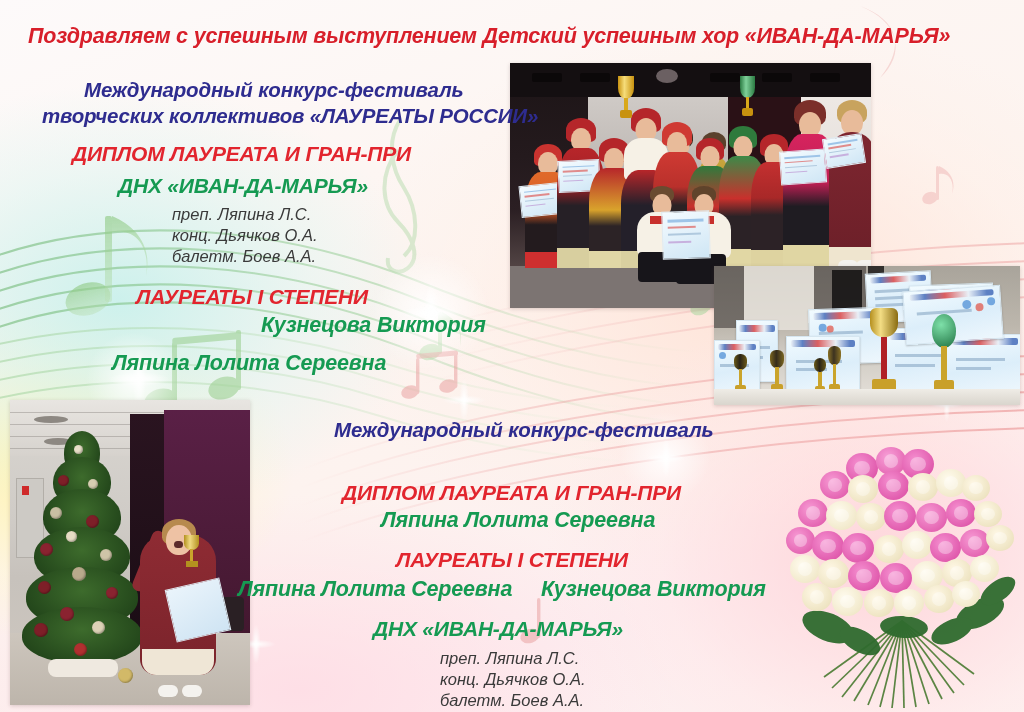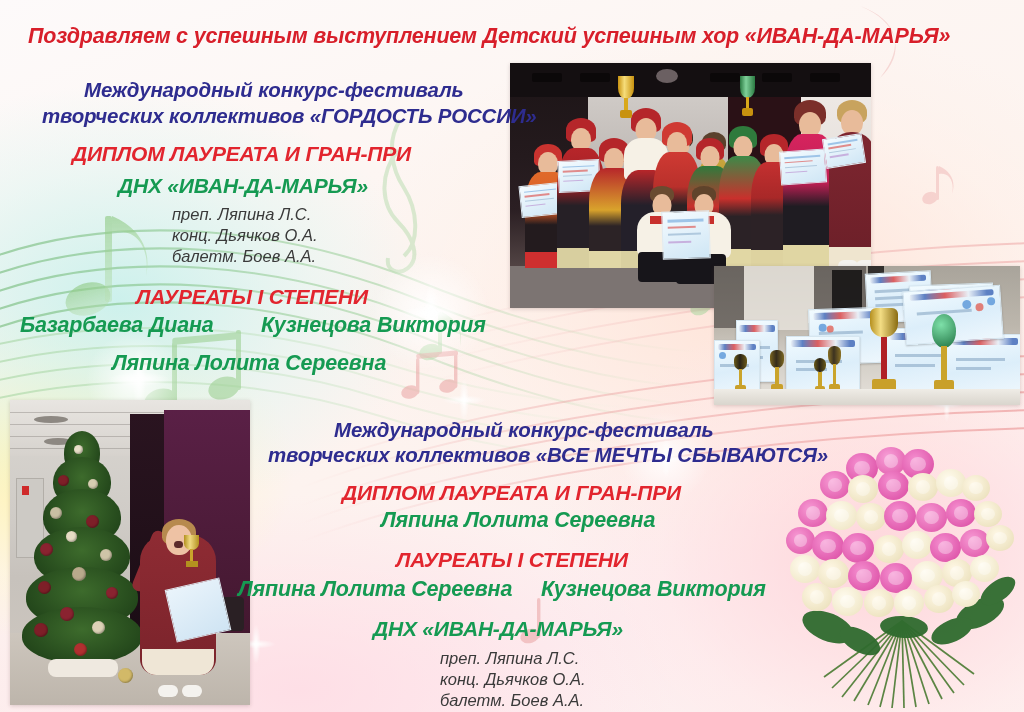--- a/index.html
+++ b/index.html
@@ -626,33 +626,31 @@
     <div class="rose" style="left:48px;top:142px;width:31px;height:29px;background:radial-gradient(circle at 40% 36%,#fffbee,#ece2bd);"></div>
     <div class="rose" style="left:80px;top:144px;width:30px;height:28px;background:radial-gradient(circle at 40% 36%,#fff8e6,#e7dcb4);"></div>
     <div class="rose" style="left:110px;top:144px;width:30px;height:28px;background:radial-gradient(circle at 40% 36%,#fffbee,#ece2bd);"></div>
     <div class="rose" style="left:140px;top:140px;width:30px;height:28px;background:radial-gradient(circle at 40% 36%,#fff8e6,#e7dcb4);"></div>
     <div class="rose" style="left:168px;top:136px;width:28px;height:26px;background:radial-gradient(circle at 40% 36%,#fffbee,#ece2bd);"></div>
   </div>
 
   <div class="txt title" style="left:28px;top:24px;width:968px;text-align:left;">Поздравляем с успешным выступлением Детский успешным хор «ИВАН-ДА-МАРЬЯ»</div>
 
   <div class="txt blue" style="left:84px;top:78px;">Международный конкурс-фестиваль</div>
-  <div class="txt blue" style="left:42px;top:104px;">творческих коллективов «ГОРДОСТЬ РОССИИ»</div>
+  <div class="txt blue" style="left:42px;top:104px;">творческих коллективов «ЛАУРЕАТЫ РОССИИ»</div>
   <div class="txt red" style="left:72px;top:142px;">ДИПЛОМ ЛАУРЕАТА И ГРАН-ПРИ</div>
   <div class="txt green" style="left:118px;top:174px;">ДНХ «ИВАН-ДА-МАРЬЯ»</div>
   <div class="txt staff" style="left:172px;top:204px;">преп. Ляпина Л.С.</div>
   <div class="txt staff" style="left:172px;top:225px;">конц. Дьячков О.А.</div>
   <div class="txt staff" style="left:172px;top:246px;">балетм. Боев А.А.</div>
   <div class="txt red" style="left:136px;top:285px;">ЛАУРЕАТЫ I СТЕПЕНИ</div>
-  <div class="txt greenname" style="left:20px;top:313px;">Базарбаева Диана</div>
   <div class="txt greenname" style="left:261px;top:313px;">Кузнецова Виктория</div>
   <div class="txt greenname" style="left:112px;top:351px;">Ляпина Лолита Сереевна</div>
 
   <div class="txt blue" style="left:334px;top:418px;">Международный конкурс-фестиваль</div>
-  <div class="txt blue" style="left:268px;top:443px;">творческих коллективов «ВСЕ МЕЧТЫ СБЫВАЮТСЯ»</div>
   <div class="txt red" style="left:342px;top:481px;">ДИПЛОМ ЛАУРЕАТА И ГРАН-ПРИ</div>
   <div class="txt greenname" style="left:381px;top:508px;">Ляпина Лолита Сереевна</div>
   <div class="txt red" style="left:396px;top:548px;">ЛАУРЕАТЫ I СТЕПЕНИ</div>
   <div class="txt greenname" style="left:238px;top:577px;">Ляпина Лолита Сереевна</div>
   <div class="txt greenname" style="left:541px;top:577px;">Кузнецова Виктория</div>
   <div class="txt green" style="left:373px;top:617px;">ДНХ «ИВАН-ДА-МАРЬЯ»</div>
   <div class="txt staff" style="left:440px;top:648px;">преп. Ляпина Л.С.</div>
   <div class="txt staff" style="left:440px;top:669px;">конц. Дьячков О.А.</div>
   <div class="txt staff" style="left:440px;top:690px;">балетм. Боев А.А.</div>
 

